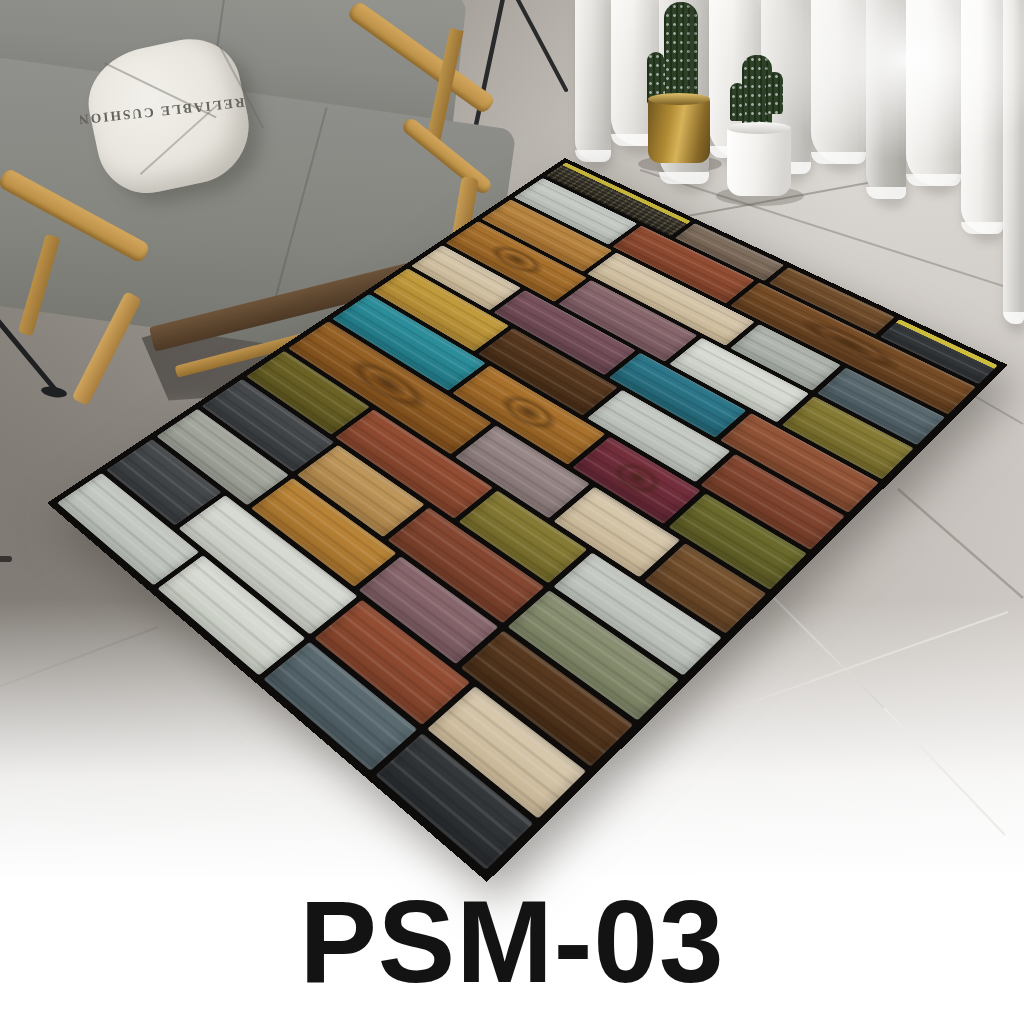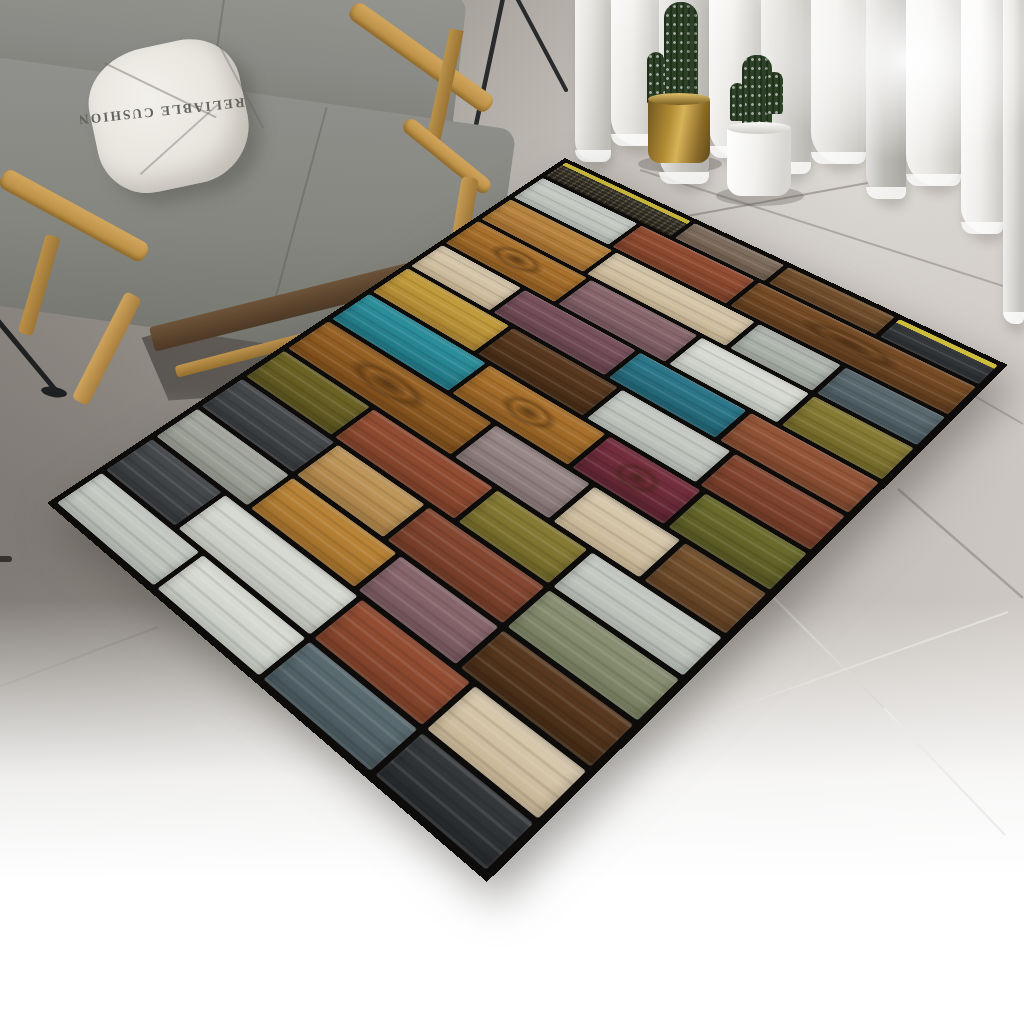--- a/index.html
+++ b/index.html
@@ -420,14 +420,15 @@
           <div class="plank" style="flex: 24 1 0%; background: linear-gradient(rgb(95, 112, 118), rgb(71, 86, 92));">
             <i class="grain"></i>
           </div>
           <div class="plank" style="flex: 22 1 0%; background: linear-gradient(rgb(56, 59, 62), rgb(38, 41, 44));">
             <i class="grain"></i>
           </div>
         </div>
       </div>
   </div>
 
+  <div class="abs label">PSM-03</div>
 
 </div>
 
 </body></html>

